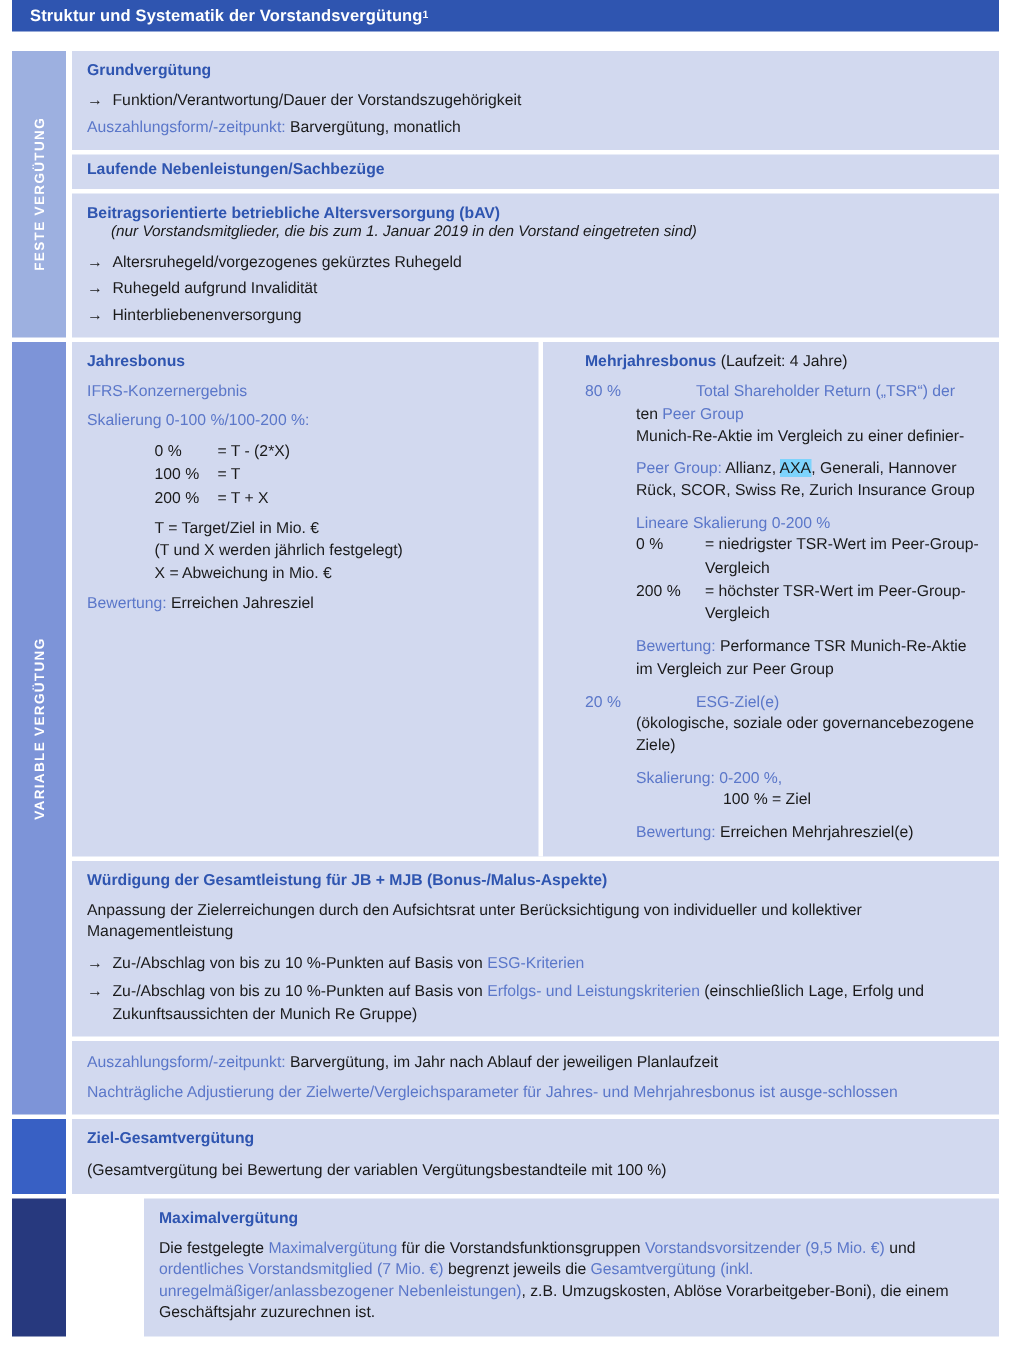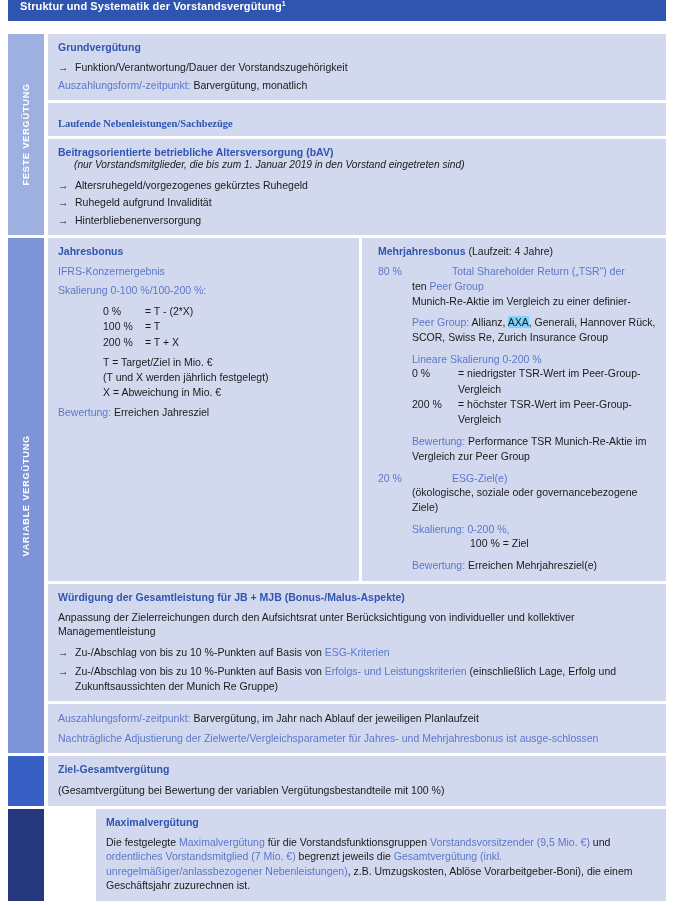--- a/index.html
+++ b/index.html
@@ -12,21 +12,21 @@
     -webkit-font-smoothing:antialiased;
     overflow:hidden;
   }
   .page{position:relative;width:674px;height:905px;box-sizing:border-box;}
 
   
   .title-bar{
     position:absolute;left:8px;top:0;width:658px;height:21px;
     background:#2f55b0;color:#ffffff;
     font-weight:bold;font-size:11px;
-    display:flex;align-items:flex-start;
+    display:flex;align-items:center;
     padding-left:12px;box-sizing:border-box;
     letter-spacing:.1px;
   }
   .title-bar sup{font-size:7px;vertical-align:super;font-weight:bold;}
 
   
   .body-area{position:absolute;left:8px;top:34px;width:658px;}
 
   .band{display:flex;align-items:stretch;margin-bottom:3px;}
   .band:last-child{margin-bottom:0;gap:48px;}
@@ -48,40 +48,40 @@
   .rail.ziel{background:#3860c4;}
   .rail.maximal{background:#27397e;}
 
   .stack{flex:1 1 auto;display:flex;flex-direction:column;gap:3px;}
 
   .box{
     background:#d2d9ef;
     padding:7px 10px 8px 10px;
     box-sizing:border-box;
   }
-  .box.tight{padding-top:14px;padding-bottom:6px;font-family:Liberation Serif, serif;}
+  .box.tight{padding-top:4px;padding-bottom:6px;}
 
   
   .h{color:#2f55b0;font-weight:bold;font-size:10.5px;margin:0 0 6px 0;line-height:1.25;}
   .h .reg{font-weight:normal;color:#1a1a1a;}
   .sub-it{font-style:italic;color:#1a1a1a;margin:-3px 0 6px 16px;line-height:1.3;font-size:10.2px;}
   p{margin:0 0 4px 0;line-height:1.38;}
   p:last-child{margin-bottom:0;}
   .blue{color:#5b77c9;}
   .arrow-row{display:flex;margin:0 0 3px 0;line-height:1.38;}
   .arrow-row:last-child{margin-bottom:0;}
   .arrow{flex:0 0 17px;color:#1a1a1a;}
   .arrow-txt{flex:1 1 auto;}
   .sel{background:#7dd3fc;}
 
   
   .twocol{display:flex;background:#d2d9ef;}
   .col-l{width:311px;flex:0 0 311px;padding:7px 10px 8px 10px;box-sizing:border-box;border-radius:25px;}
   .col-div{width:3px;flex:0 0 3px;background:#ffffff;}
-  .col-r{flex:1 1 auto;padding:7px 10px 8px 16px;box-sizing:border-box;}
+  .col-r{flex:1 1 auto;padding:7px 10px 8px 28px;box-sizing:border-box;}
 
   
   .ind1{padding-left:45px;}
   .formula{display:flex;line-height:1.45;}
   .formula .fl{flex:0 0 42px;}
   .formula .fr{flex:1 1 auto;}
   .gap{height:7px;}
   .gap-s{height:5px;}
 
   .hang{display:flex;line-height:1.4;gap:40px;}

